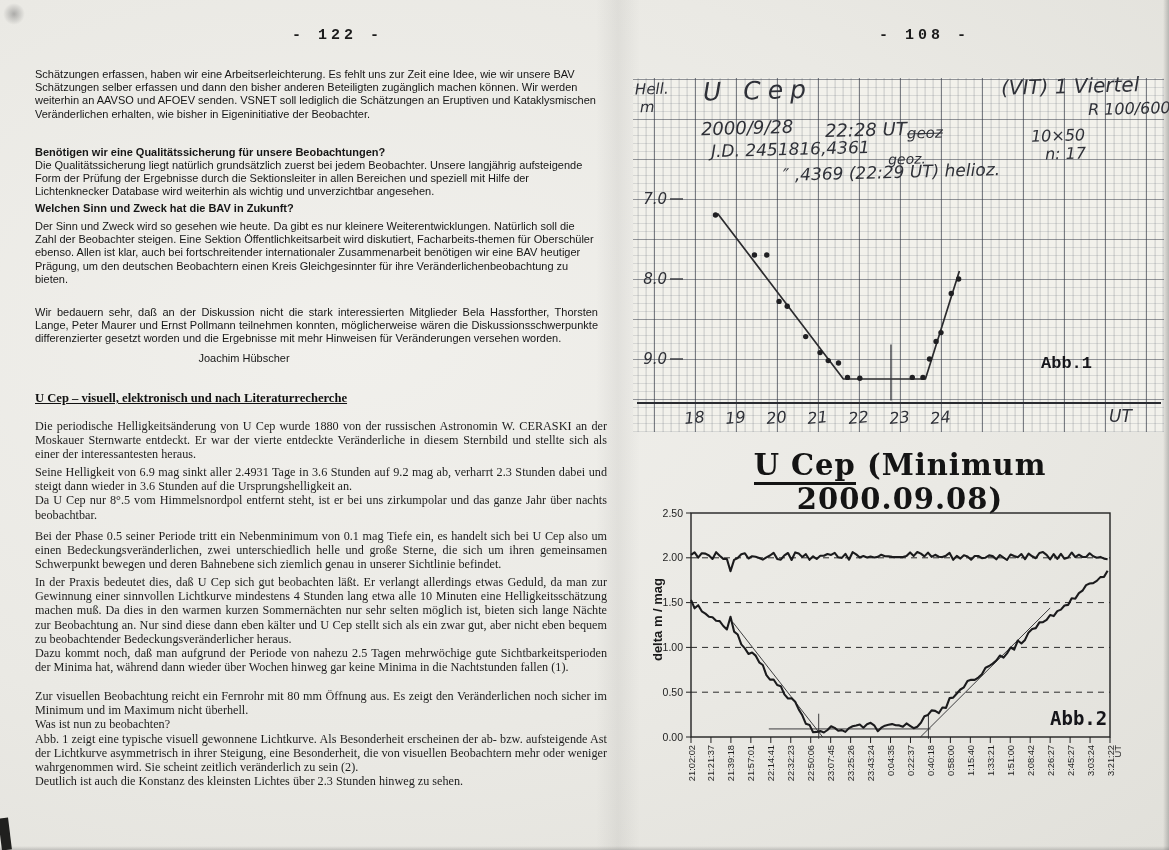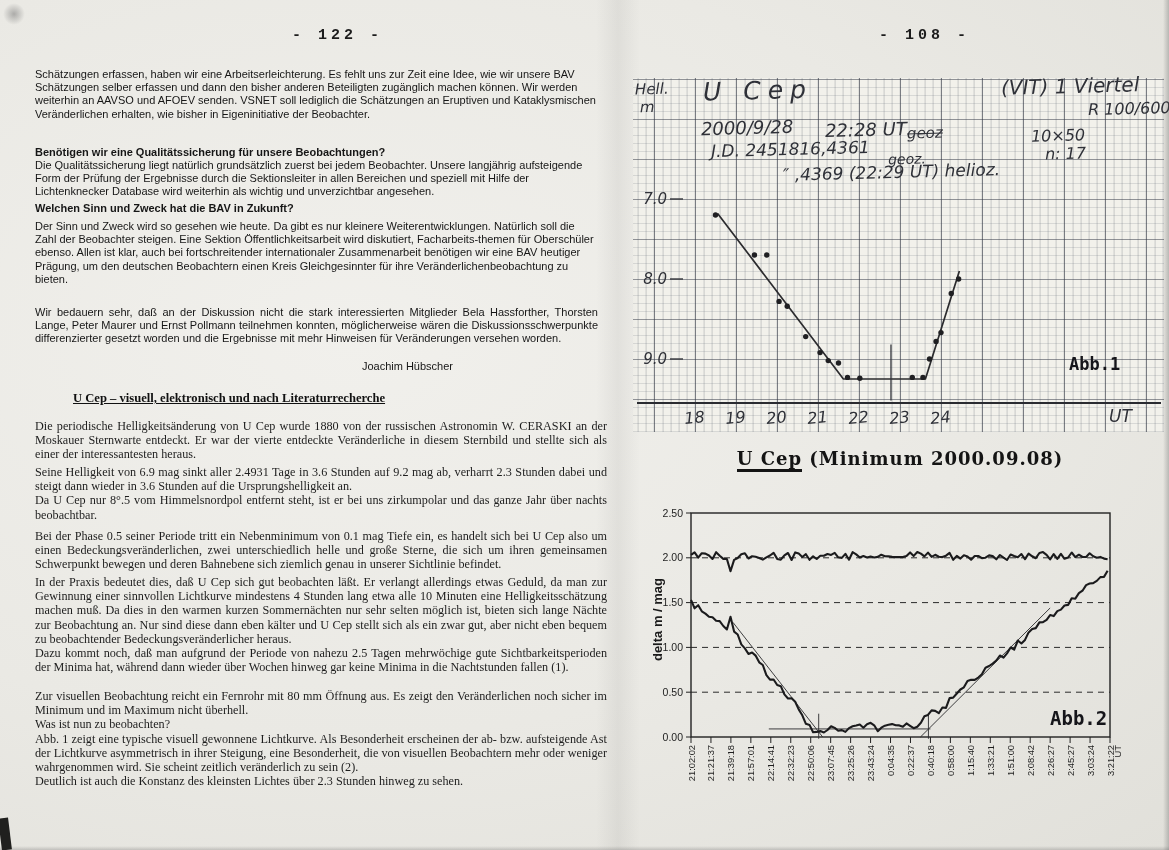--- a/index.html
+++ b/index.html
@@ -10,38 +10,38 @@
   .abs{position:absolute;}
   .page-num{font-family:Liberation Mono, monospace;font-weight:bold;font-size:15px;
             letter-spacing:4px;color:#1c1c1c;text-align:right;width:200px;}
   .para{position:absolute;left:35px;width:563px;color:#161616;white-space:pre-line;}
   .sans{font-family:"Liberation Sans",sans-serif;font-size:11px;line-height:13.2px;}
   .serif{font-family:"Liberation Serif",serif;font-size:12.2px;line-height:14.2px;color:#1d1d1d;text-align:justify;width:572px;}
   .bold{font-weight:bold;}
   .just{text-align:justify;}
   .sig{text-align:right;padding-right:145px;box-sizing:border-box;}
   .art-head{font-family:"Liberation Serif",serif;font-size:12.6px;font-weight:bold;
-            text-decoration:underline;color:#111;margin-left:38px;}
+            text-decoration:underline;color:#111;}
   
   .fig1{position:absolute;left:633px;top:78px;width:531px;height:354px;background:#f2f1eb;
     background-image:
       repeating-linear-gradient(to right, rgba(45,50,62,0.55) 0 1px, transparent 1px 41px),
       repeating-linear-gradient(to bottom, rgba(45,50,62,0.42) 0 1px, transparent 1px 40px),
       repeating-linear-gradient(to right, rgba(95,100,112,0.30) 0 1px, transparent 1px 8.2px),
       repeating-linear-gradient(to bottom, rgba(95,100,112,0.18) 0 1px, transparent 1px 8px);
     background-position:21px 0,0 1px,4.6px 0,0 1px;}
   .fig1 svg{position:absolute;left:0;top:0;}
   .hand{position:absolute;font-family:"DejaVu Sans",sans-serif;font-style:italic;
         color:#2f3138;transform:rotate(-1.5deg);white-space:nowrap;line-height:1;}
   .strike{text-decoration:line-through;}
   .figlabel{position:absolute;font-family:"DejaVu Sans Mono",monospace;font-weight:bold;color:#15151a;}
   .h-num{font-family:"DejaVu Sans",sans-serif;font-style:italic;fill:#2f3138;}
   
   .fig2-title{position:absolute;left:670px;top:448px;width:460px;text-align:center;
-      font-family:"DejaVu Serif",serif;font-weight:bold;font-size:18px;color:#141414;letter-spacing:1px;}
+      font-family:"DejaVu Serif",serif;font-weight:bold;font-size:29px;color:#141414;letter-spacing:1px;}
   .fig2-title .ustar{border-bottom:3px solid #141414;padding-bottom:0px;}
   .fig2{position:absolute;left:640px;top:495px;width:520px;height:300px;}
   .fig2 svg{position:absolute;left:0;top:0;}
   .ylab2{position:absolute;left:-48px;top:117px;width:130px;text-align:center;
       transform:rotate(-90deg);font-family:"Liberation Sans",sans-serif;
       font-weight:bold;font-size:13px;color:#1b1b1b;}
   .t2{font-family:"Liberation Sans",sans-serif;font-size:9.3px;fill:#1e1e1e;}
   .ty2{font-family:"Liberation Sans",sans-serif;font-size:10.5px;fill:#1e1e1e;}
   
   .fold{position:absolute;left:596px;top:0;width:44px;height:850px;
@@ -60,21 +60,21 @@
 <div class="scan">
 
   <div>
     <div class="abs page-num" style="left:183px;top:27px;">- 122 -</div>
     <div class="para sans" style="top:68px;">Schätzungen erfassen, haben wir eine Arbeitserleichterung. Es fehlt uns zur Zeit eine Idee, wie wir unsere BAV Schätzungen selber erfassen und dann den bisher anderen Beteiligten zugänglich machen können. Wir werden weiterhin an AAVSO und AFOEV senden. VSNET soll lediglich die Schätzungen an Eruptiven und Kataklysmischen Veränderlichen erhalten, wie bisher in Eigeninitiative der Beobachter.</div>
     <div class="para sans bold" style="top:146px;">Benötigen wir eine Qualitätssicherung für unsere Beobachtungen?</div>
     <div class="para sans" style="top:159px;">Die Qualitätssicherung liegt natürlich grundsätzlich zuerst bei jedem Beobachter. Unsere langjährig aufsteigende Form der Prüfung der Ergebnisse durch die Sektionsleiter in allen Bereichen und speziell mit Hilfe der Lichtenknecker Database wird weiterhin als wichtig und unverzichtbar angesehen.</div>
     <div class="para sans bold" style="top:202px;">Welchen Sinn und Zweck hat die BAV in Zukunft?</div>
     <div class="para sans" style="top:220px;">Der Sinn und Zweck wird so gesehen wie heute. Da gibt es nur kleinere Weiterentwicklungen. Natürlich soll die Zahl der Beobachter steigen. Eine Sektion Öffentlichkeitsarbeit wird diskutiert, Facharbeits-themen für Oberschüler ebenso. Allen ist klar, auch bei fortschreitender internationaler Zusammenarbeit benötigen wir eine BAV heutiger Prägung, um den deutschen Beobachtern einen Kreis Gleichgesinnter für ihre Veränderlichenbeobachtung zu bieten.</div>
     <div class="para sans just" style="top:306px;">Wir bedauern sehr, daß an der Diskussion nicht die stark interessierten Mitglieder Bela Hassforther, Thorsten Lange, Peter Maurer und Ernst Pollmann teilnehmen konnten, möglicherweise wären die Diskussionsschwerpunkte differenzierter gesetzt worden und die Ergebnisse mit mehr Hinweisen für Veränderungen versehen worden.</div>
-    <div class="para sans sig" style="top:360px;">Joachim Hübscher</div>
+    <div class="para sans sig" style="top:352px;text-align:center;">Joachim Hübscher</div>
     <div class="para art-head" style="top:391px;">U Cep – visuell, elektronisch und nach Literaturrecherche</div>
     <div class="para serif" style="top:419px;">Die periodische Helligkeitsänderung von U Cep wurde 1880 von der russischen Astronomin W. CERASKI an der Moskauer Sternwarte entdeckt. Er war der vierte entdeckte Veränderliche in diesem Sternbild und stellte sich als einer der interessantesten heraus.</div>
     <div class="para serif" style="top:465px;">Seine Helligkeit von 6.9 mag sinkt aller 2.4931 Tage in 3.6 Stunden auf 9.2 mag ab, verharrt 2.3 Stunden dabei und steigt dann wieder in 3.6 Stunden auf die Ursprungshelligkeit an.
 Da U Cep nur 8°.5 vom Himmelsnordpol entfernt steht, ist er bei uns zirkumpolar und das ganze Jahr über nachts beobachtbar.</div>
     <div class="para serif" style="top:529px;">Bei der Phase 0.5 seiner Periode tritt ein Nebenminimum von 0.1 mag Tiefe ein, es handelt sich bei U Cep also um einen Bedeckungsveränderlichen, zwei unterschiedlich helle und große Sterne, die sich um ihren gemeinsamen Schwerpunkt bewegen und deren Bahnebene sich ziemlich genau in unserer Sichtlinie befindet.</div>
     <div class="para serif" style="top:575px;">In der Praxis bedeutet dies, daß U Cep sich gut beobachten läßt. Er verlangt allerdings etwas Geduld, da man zur Gewinnung einer sinnvollen Lichtkurve mindestens 4 Stunden lang etwa alle 10 Minuten eine Helligkeitsschätzung machen muß. Da dies in den warmen kurzen Sommernächten nur sehr selten möglich ist, bieten sich lange Nächte zur Beobachtung an. Nur sind diese dann eben kälter und U Cep stellt sich als ein zwar gut, aber nicht eben bequem zu beobachtender Bedeckungsveränderlicher heraus.
 Dazu kommt noch, daß man aufgrund der Periode von nahezu 2.5 Tagen mehrwöchige gute Sichtbarkeitsperioden der Minima hat, während dann wieder über Wochen hinweg gar keine Minima in die Nachtstunden fallen (1).</div>
     <div class="para serif" style="top:689px;">Zur visuellen Beobachtung reicht ein Fernrohr mit 80 mm Öffnung aus. Es zeigt den Veränderlichen noch sicher im Minimum und im Maximum nicht überhell.
 Was ist nun zu beobachten?
 Abb. 1 zeigt eine typische visuell gewonnene Lichtkurve. Als Besonderheit erscheinen der ab- bzw. aufsteigende Ast der Lichtkurve asymmetrisch in ihrer Steigung, eine Besonderheit, die von visuellen Beobachtern mehr oder weniger wahrgenommen wird. Sie scheint zeitlich veränderlich zu sein (2).
@@ -128,21 +128,21 @@
       <div class="hand" style="left:368px;top:-2px;font-size:20px;">(VIT) 1 Viertel</div>
       <div class="hand" style="left:455px;top:23px;font-size:16px;">R 100/600</div>
       <div class="hand" style="left:398px;top:50px;font-size:16px;">10×50</div>
       <div class="hand" style="left:412px;top:68px;font-size:16px;">n: 17</div>
       <div class="hand" style="left:68px;top:41px;font-size:18px;">2000/9/28</div>
       <div class="hand" style="left:192px;top:43px;font-size:18px;">22:28 UT</div>
       <div class="hand strike" style="left:274px;top:48px;font-size:15px;">geoz</div>
       <div class="hand" style="left:78px;top:63px;font-size:17px;">J.D. 2451816,4361</div>
       <div class="hand" style="left:255px;top:74px;font-size:14px;">geoz.</div>
       <div class="hand" style="left:150px;top:86px;font-size:17px;">″  ,4369 (22:29 UT)  helioz.</div>
-      <div class="figlabel" style="left:436px;top:276px;font-size:17px;">Abb.1</div>
+      <div class="figlabel" style="left:408px;top:276px;font-size:17px;font-family:Liberation Mono, monospace;">Abb.1</div>
     </div>
 
     <div class="fig2-title"><span class="ustar">U Cep</span><span> (Minimum 2000.09.08)</span></div>
 
     <div class="fig2">
       <svg id="fig2-svg" width="520" height="300" viewBox="0 0 520 300">
           <line x1="51" y1="62.8" x2="470" y2="62.8" stroke="#2b2b2b" stroke-width="1" stroke-dasharray="6 5"></line>
           <line x1="51" y1="107.6" x2="470" y2="107.6" stroke="#2b2b2b" stroke-width="1" stroke-dasharray="6 5"></line>
           <line x1="51" y1="152.39999999999998" x2="470" y2="152.39999999999998" stroke="#2b2b2b" stroke-width="1" stroke-dasharray="6 5"></line>
           <line x1="51" y1="197.2" x2="470" y2="197.2" stroke="#2b2b2b" stroke-width="1" stroke-dasharray="6 5"></line>

